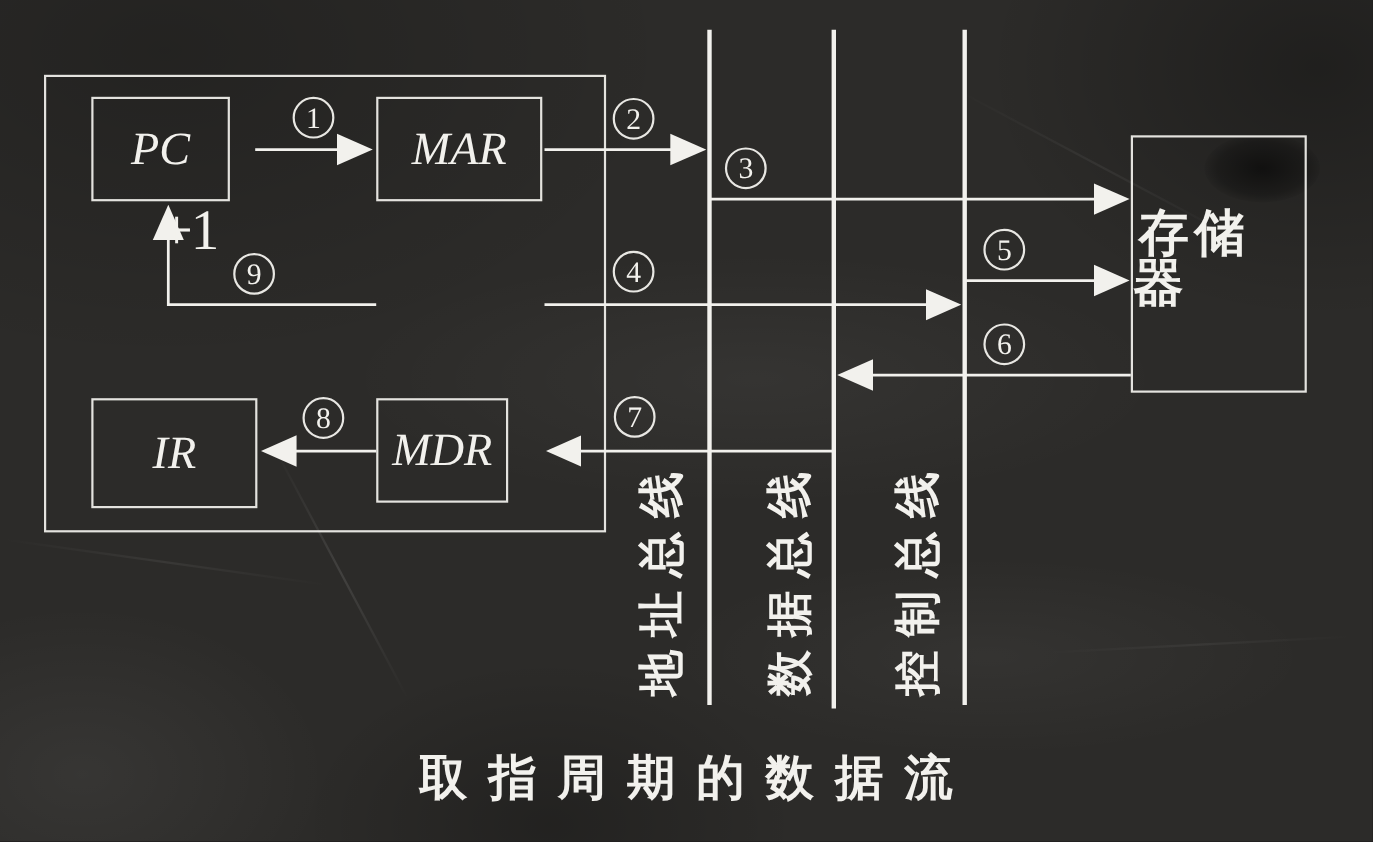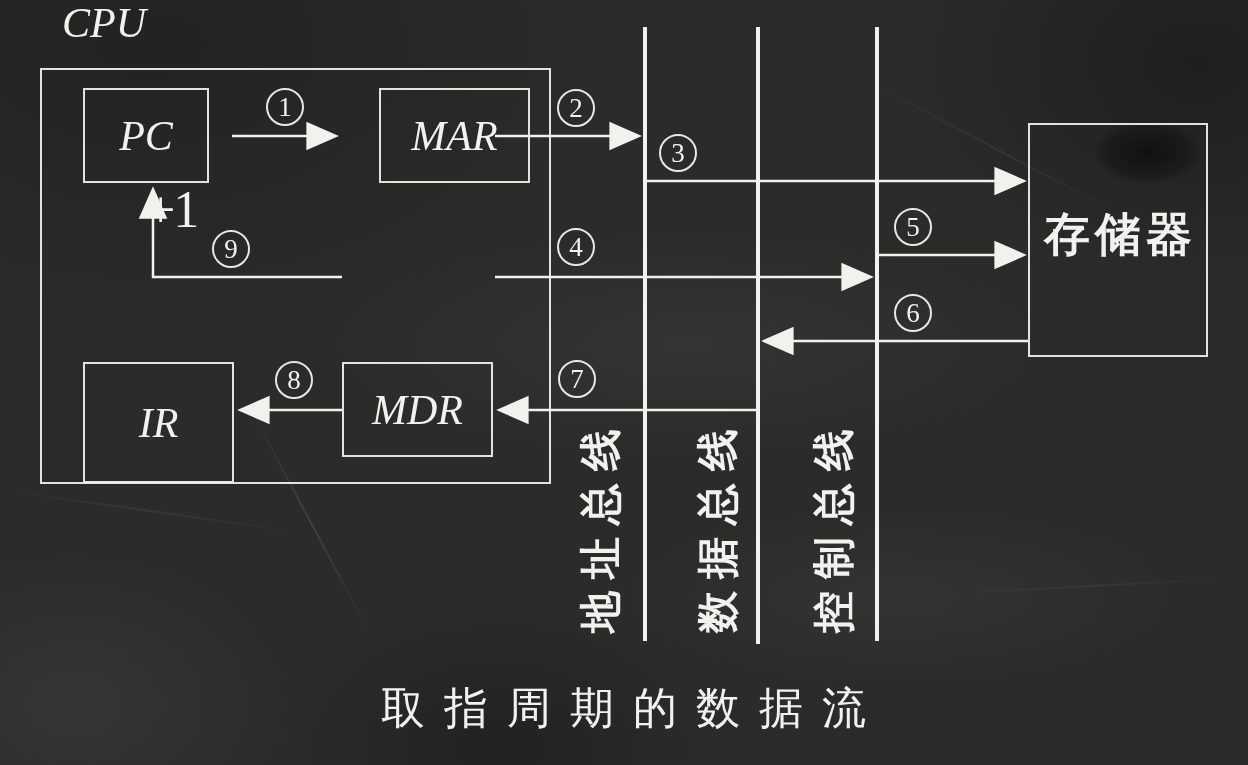--- a/index.html
+++ b/index.html
@@ -69,21 +69,21 @@
     border: 2.5px solid rgba(242,241,237,0.95);
     border-radius: 50%;
     display: flex; align-items: center; justify-content: center;
     transform: translate(-50%, -50%);
     font-family: "Liberation Serif", "DejaVu Serif", serif;
     font-size: 27px;
     line-height: 1;
   }
   .title {
     position: absolute; left: 381px; top: 684px;
-    font-weight: normal;
+    font-weight: bold;
     font-size: 44px;
     letter-spacing: 19px;
     white-space: nowrap;
     line-height: 1.1;
   }
   .smudge-dark {
     position: absolute; left: 1095px; top: 122px; width: 105px; height: 62px;
     background: radial-gradient(ellipse at center, rgba(0,0,0,0.55), rgba(0,0,0,0.25) 55%, transparent 75%);
     border-radius: 50%;
   }
@@ -125,37 +125,36 @@
     <line x1="495" y1="136" x2="637" y2="136" stroke="#f2f1ed" stroke-width="2.5" marker-end="url(#arrow)"></line>
     <line x1="645" y1="181" x2="1022" y2="181" stroke="#f2f1ed" stroke-width="2.5" marker-end="url(#arrow)"></line>
     <line x1="495" y1="277" x2="869" y2="277" stroke="#f2f1ed" stroke-width="2.5" marker-end="url(#arrow)"></line>
     <line x1="877" y1="255" x2="1022" y2="255" stroke="#f2f1ed" stroke-width="2.5" marker-end="url(#arrow)"></line>
     <line x1="1028" y1="341" x2="766" y2="341" stroke="#f2f1ed" stroke-width="2.5" marker-end="url(#arrow)"></line>
     <line x1="758" y1="410" x2="501" y2="410" stroke="#f2f1ed" stroke-width="2.5" marker-end="url(#arrow)"></line>
     <line x1="342" y1="410" x2="242" y2="410" stroke="#f2f1ed" stroke-width="2.5" marker-end="url(#arrow)"></line>
     <polyline points="342,277 153,277 153,191" fill="none" stroke="#f2f1ed" stroke-width="2.5" marker-end="url(#arrow)"></polyline>
   </svg>
 
-  <div class="cpu-title">CPU</div>
   <div class="box" style="left:40px; top:68px; width:511px; height:416px;"></div>
 
   <div class="box" style="left:83px; top:88px; width:126px; height:95px;">
     <span class="reg-label">PC</span>
   </div>
-  <div class="box" style="left:342px; top:88px; width:151px; height:95px;margin-left:37px;">
+  <div class="box" style="left:342px; top:88px; width:151px; height:95px;">
     <span class="reg-label">MAR</span>
   </div>
-  <div class="box" style="left:83px; top:362px; width:151px; height:121px;">
+  <div class="box" style="left:83px; top:362px; width:151px; height:100px;">
     <span class="reg-label">IR</span>
   </div>
-  <div class="box" style="left:342px; top:362px; width:151px; height:95px;">
+  <div class="box" style="left:342px; top:362px; width:120px; height:95px;">
     <span class="reg-label">MDR</span>
   </div>
 
-  <div class="box" style="left:1028px; top:123px; width:180px; height:234px;">
+  <div class="box" style="left:1028px; top:123px; width:160px; height:234px;">
     <span class="memory-label">存储器</span>
   </div>
 
   <div class="plus-one">+1</div>
 
   <div class="bus-label" style="left:601px; top:525px;">地址总线</div>
   <div class="bus-label" style="left:718px; top:525px;">数据总线</div>
   <div class="bus-label" style="left:834px; top:525px;">控制总线</div>
 
   <div class="step" style="left:285px; top:107px;">

